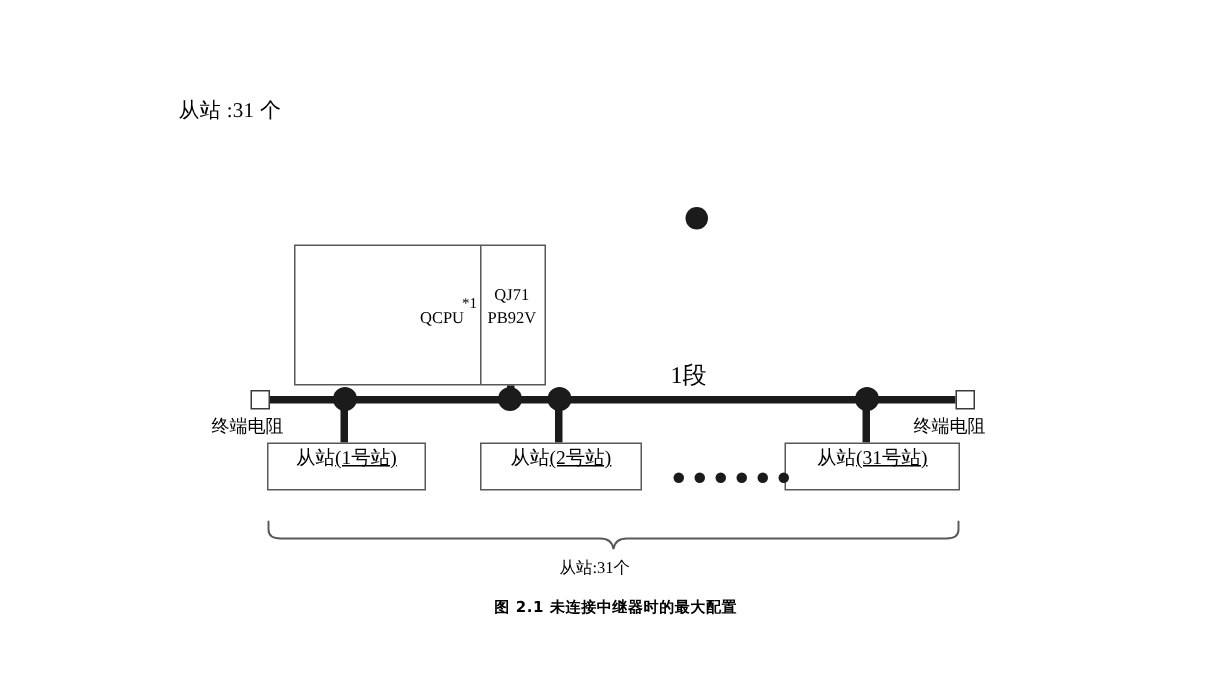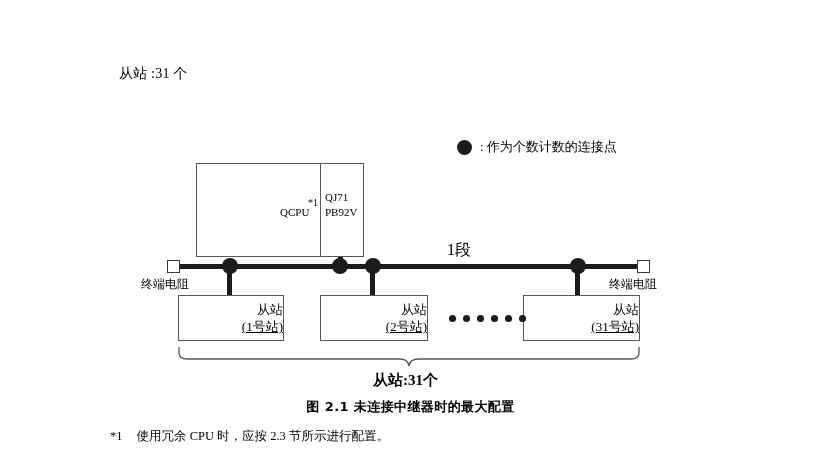--- a/index.html
+++ b/index.html
@@ -43,21 +43,21 @@
     position:absolute;left:0;right:0;top:50%;transform:translateY(-50%);
     text-align:center;font-size:13px;
   }
   .cell-cpu .t{
     position:absolute;left:3px;bottom:38px;font-size:11px;
   }
   .cell-cpu .star{
     position:absolute;right:2px;bottom:48px;font-size:10px;
   }
   .cell-net .t{
-    position:absolute;left:4px;top:26px;font-size:11px;line-height:15px;
+    position:absolute;left:4px;top:26px;font-size:11px;line-height:15px;text-align:center;
   }
 
   .rack-label{left:200px;top:141px;font-size:13px;}
 
   
   .bus{
     position:absolute;left:178px;top:264px;width:461px;height:5px;
     background:#1b1b1b;
   }
   .seg-label{left:447px;top:240px;font-size:16px;}
@@ -75,61 +75,60 @@
   
   .node{
     position:absolute;width:16px;height:16px;border-radius:50%;
     background:#1b1b1b;
   }
   
   .drop{position:absolute;width:5px;background:#1b1b1b;}
 
   
   .slave{
-    position:absolute;top:295px;height:46px;
+    position:absolute;top:295px;height:32px;
     border:1.4px solid #58585a;box-sizing:border-box;background:#fff;
-    display:flex;flex-direction:column;align-items:flex-end;justify-content:center;
+    display:flex;flex-direction:row;align-items:flex-start;justify-content:center;
     font-size:13px;line-height:17px;
   }
   .slave .l2{font-size:13px;text-decoration:underline;}
 
   
   .ell{position:absolute;left:449px;top:315px;display:flex;gap:7px;}
   .ell i{display:block;width:7px;height:7px;border-radius:50%;background:#1b1b1b;}
 
   
   .brace{position:absolute;left:178px;top:347px;width:462px;height:20px;}
-  .brace-lbl{left:373px;top:371px;font-size:15px;font-weight:bold;}
+  .brace-lbl{left:373px;top:371px;font-size:11px;}
 
   
   .caption{
     position:absolute;left:0;right:0;top:398px;text-align:center;
     font-family:"DejaVu Sans","Liberation Sans",sans-serif;
-    font-weight:bold;font-size:13px;letter-spacing:.4px;
+    font-weight:bold;font-size:10px;letter-spacing:.4px;
   }
   .foot{
     position:absolute;left:110px;top:428px;font-size:12.5px;white-space:nowrap;
   }
   .foot .mk{margin-right:14px;}
 
   
   .legend{position:absolute;left:457px;top:138px;display:flex;align-items:center;gap:8px;}
   .legend .dot{width:15px;height:15px;border-radius:50%;background:#1b1b1b;}
   .legend .tx{font-size:13px;white-space:nowrap;}
 </style>
 </head>
 <body>
 
 <div class="page">
 
   <div class="sec-line l2">从站 :31 个</div>
 
   <div class="legend">
     <span class="dot"></span>
-    <span class="tx">: 作为个数计数的连接点</span>
   </div>
 
   <div class="diagram">
 
 
     <div class="rack">
       <div class="cell cell-cpu">
         <span class="star">*1</span>
         <span class="t">QCPU</span>
       </div>
@@ -185,17 +184,14 @@
     <div class="brace">
       <svg width="462" height="20" viewBox="0 0 462 20">
         <path d="M1,0 L1,6 Q1,12 9,12 L222,12 Q230,12 231,19 Q232,12 240,12 L453,12 Q461,12 461,6 L461,0" fill="none" stroke="#58585a" stroke-width="1.3"></path>
       </svg>
     </div>
     <div class="lbl brace-lbl">从站:31个</div>
 
   </div>
 
   <div class="caption">图 2.1  未连接中继器时的最大配置</div>
-  <div class="foot">
-    <span class="mk">*1</span><span>使用冗余 CPU 时，应按 2.3 节所示进行配置。</span>
-  </div>
 
 </div>
 
 </body></html>

